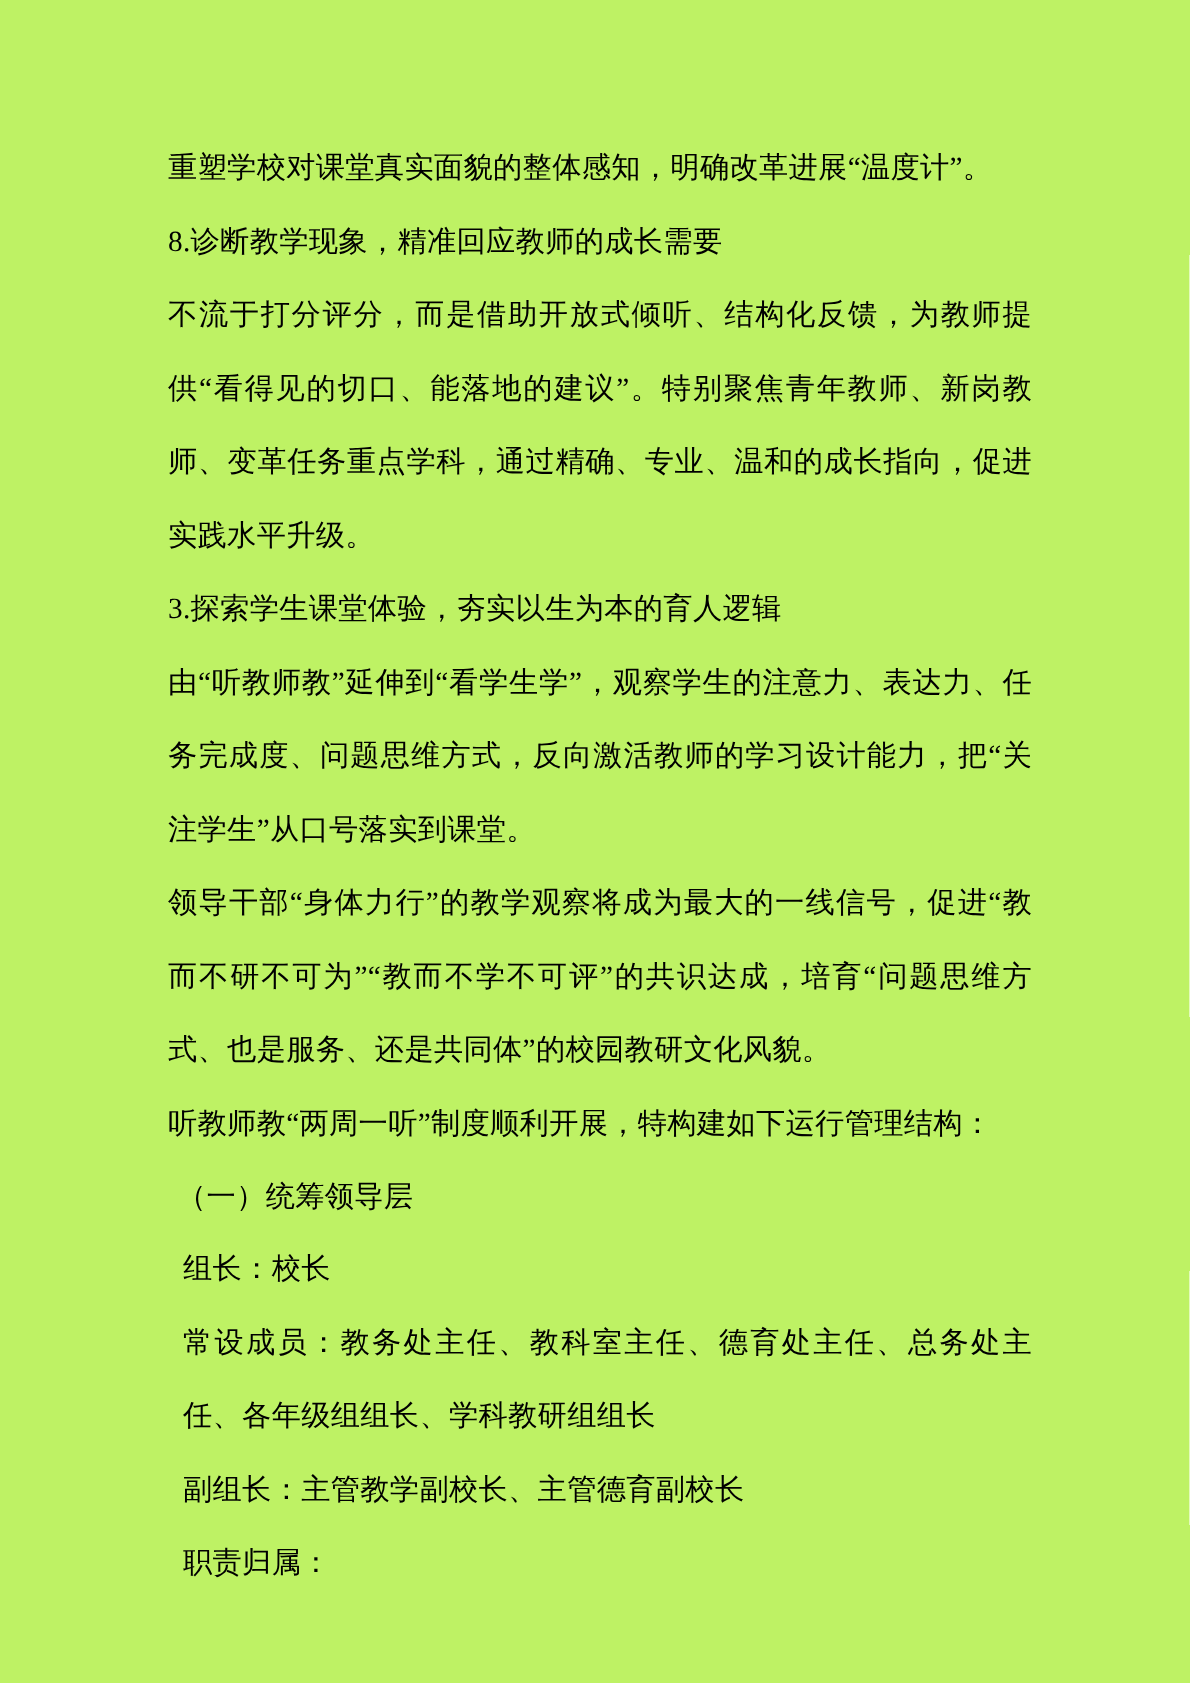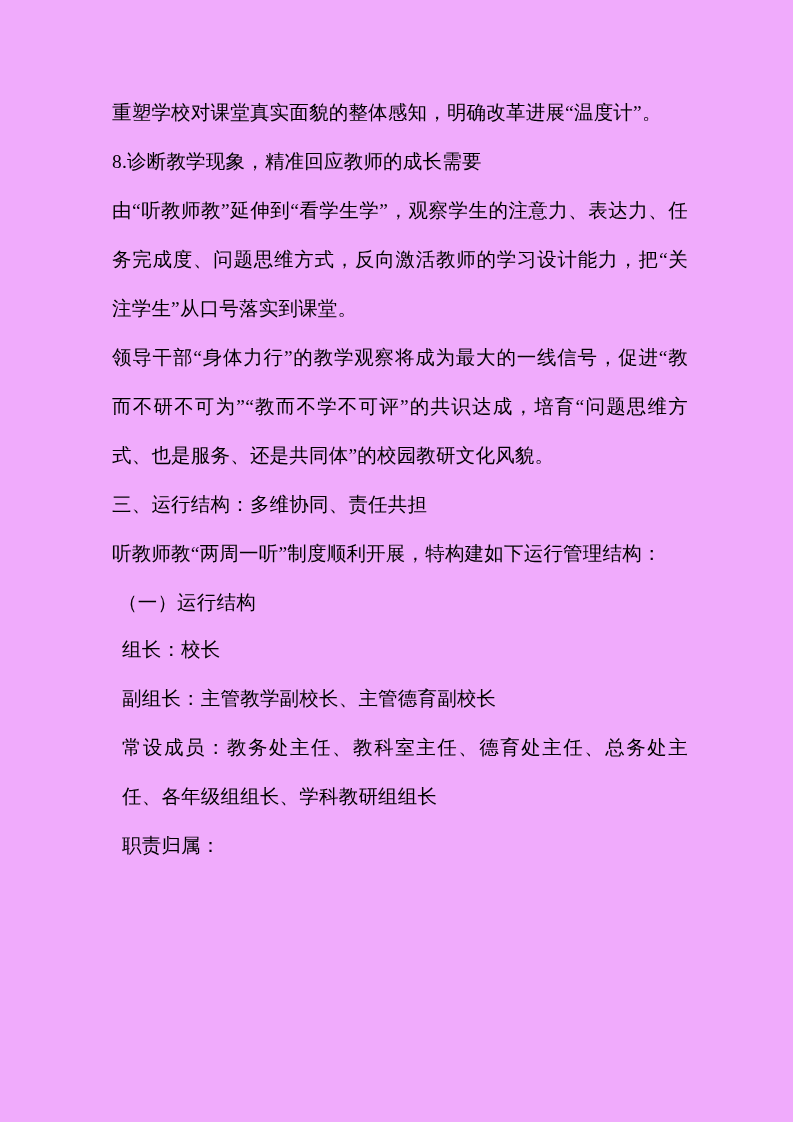--- a/index.html
+++ b/index.html
@@ -13,21 +13,21 @@
     font-family: "Liberation Serif", "DejaVu Serif", serif;
     color: #000000;
     -webkit-font-smoothing: antialiased;
   }
   .page {
     position: relative;
     width: 793px;
     height: 1122px;
     box-sizing: border-box;
     padding: 88px 105px 60px 112px;
-    background: #f0abfc;
+    background: #bef264;
   }
   .doc-body {
     font-size: 19.5px;
     line-height: 49px;
     letter-spacing: 0.2px;
     text-align: justify;
     text-justify: inter-ideograph;
   }
   p {
     margin: 0;
@@ -45,23 +45,24 @@
     font-family: Liberation Mono, monospace;
   }
 </style>
 </head>
 <body>
 
 <div class="page">
   <div class="doc-body">
     <p class="p-indent">重塑学校对课堂真实面貌的整体感知，明确改革进展“温度计”。</p>
     <p class="p-indent">8.诊断教学现象，精准回应教师的成长需要</p>
+    <p class="p-indent">不流于打分评分，而是借助开放式倾听、结构化反馈，为教师提供“看得见的切口、能落地的建议”。特别聚焦青年教师、新岗教师、变革任务重点学科，通过精确、专业、温和的成长指向，促进实践水平升级。</p>
+    <p class="p-indent">3.探索学生课堂体验，夯实以生为本的育人逻辑</p>
     <p class="p-indent">由“听教师教”延伸到“看学生学”，观察学生的注意力、表达力、任务完成度、问题思维方式，反向激活教师的学习设计能力，把“关注学生”从口号落实到课堂。</p>
     <p class="p-indent">领导干部“身体力行”的教学观察将成为最大的一线信号，促进“教而不研不可为”“教而不学不可评”的共识达成，培育“问题思维方式、也是服务、还是共同体”的校园教研文化风貌。</p>
-    <p class="p-indent">三、运行结构：多维协同、责任共担</p>
     <p class="p-indent">听教师教“两周一听”制度顺利开展，特构建如下运行管理结构：</p>
-    <p class="p-indent p-ind1">（一）运行结构</p>
+    <p class="p-indent p-ind1">（一）统筹领导层</p>
     <p class="p-indent p-ind2">组长：校长</p>
+    <p class="p-indent p-ind2">常设成员：教务处主任、教科室主任、德育处主任、总务处主任、各年级组组长、学科教研组组长</p>
     <p class="p-indent p-ind2">副组长：主管教学副校长、主管德育副校长</p>
-    <p class="p-indent p-ind2">常设成员：教务处主任、教科室主任、德育处主任、总务处主任、各年级组组长、学科教研组组长</p>
     <p class="p-indent p-ind2">职责归属：</p>
   </div>
 </div>
 
 </body></html>

